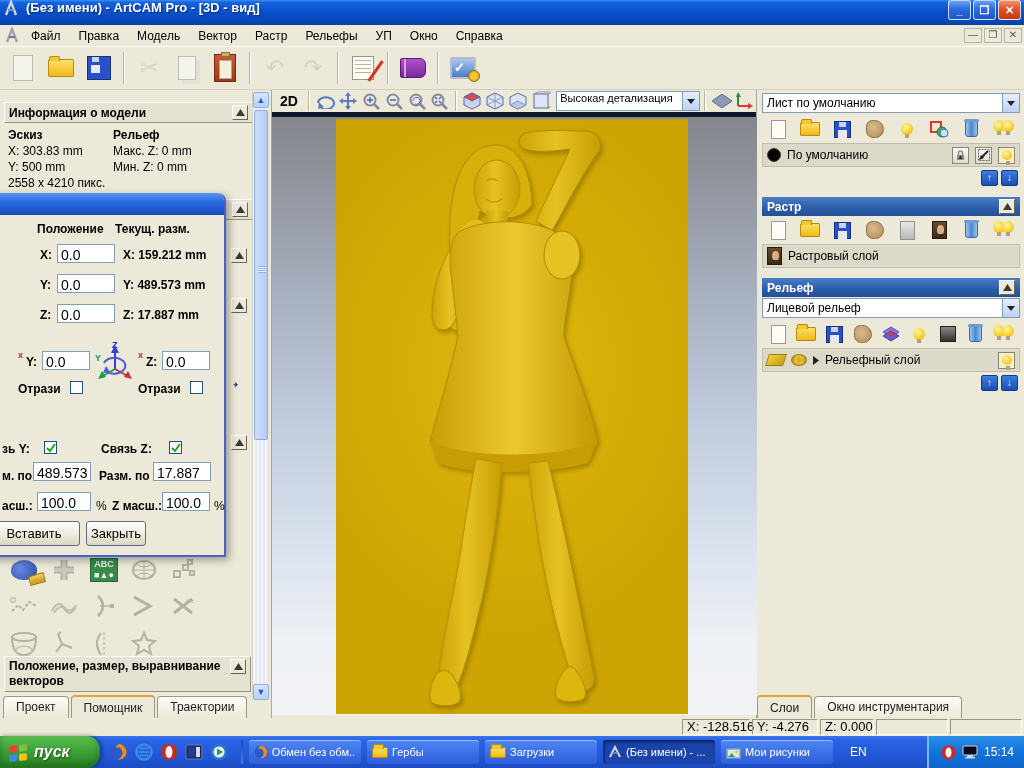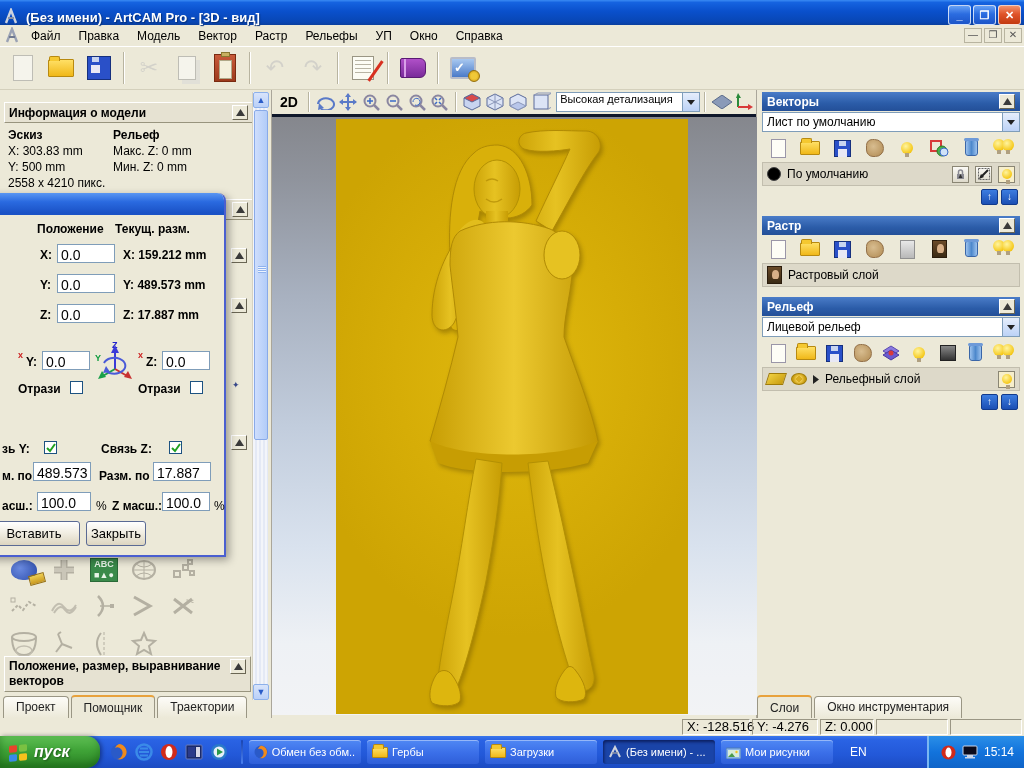--- a/index.html
+++ b/index.html
@@ -1,21 +1,21 @@
 <!DOCTYPE html>
 <html><head>
 <meta charset="utf-8">
 <style>
   * { margin:0; padding:0; box-sizing:border-box; }
   html,body { width:1024px; height:768px; overflow:hidden; }
   body { font-family:"Liberation Sans", sans-serif; font-size:12px; background:#ece9d8; position:relative; }
   .abs { position:absolute; }
 
   
-  .titlebar { height:25px; background:linear-gradient(180deg,#3a8bf4 0%,#1563e0 10%,#0a50cc 45%,#0846b4 88%,#0a3f9e 100%); display:flex; align-items:flex-end; padding:0 3px; color:#fff; }
+  .titlebar { height:25px; background:linear-gradient(180deg,#3a8bf4 0%,#1563e0 10%,#0a50cc 45%,#0846b4 88%,#0a3f9e 100%); display:flex; align-items:flex-start; padding:0 3px; color:#fff; }
   .titlebar .title { font-weight:bold; font-size:13px; margin-left:5px; flex:1; text-shadow:1px 1px 1px #05307a; white-space:nowrap; }
   .win-btns { display:flex; gap:2px; }
   .win-btn { width:23px; height:20px; border-radius:3px; border:1px solid rgba(255,255,255,.75); background:linear-gradient(180deg,#66a1f5,#2b6ce0 45%,#1c55c8); color:#fff; font-size:11px; line-height:18px; text-align:center; font-weight:bold; }
   .win-btn.close { background:linear-gradient(180deg,#f2926c,#e0542a 45%,#c23a10); }
   .logo-a { width:18px; height:17px; }
 
   
   .menubar { height:22px; background:#ece9d8; display:flex; align-items:center; border-bottom:1px solid #ffffff; }
   .menubar .menu-item { padding:2px 9px; font-size:12px; color:#000; }
   .menubar .spacer { flex:1; }
@@ -52,21 +52,21 @@
   .dlg-lbl { position:absolute; font-weight:bold; font-size:12px; white-space:nowrap; }
   .dlg-val { position:absolute; font-weight:bold; font-size:12px; white-space:nowrap; }
   .field { position:absolute; height:19px; background:#fff; border:1px solid #7f9db9; font-size:14px; padding:2px 3px; white-space:nowrap; overflow:hidden; }
   .chk { position:absolute; width:13px; height:13px; background:#fff; border:1px solid #1d5281; }
   .chk svg { display:block; margin:1px 0 0 1px; }
   .xp-btn { position:absolute; height:25px; background:linear-gradient(180deg,#ffffff,#f2efe4 45%,#dcd5c0); border:1px solid #5a6a94; border-radius:3px; font-size:13px; text-align:center; padding-top:4px; }
   .red-x { position:absolute; color:#cc2222; font-size:9px; font-weight:bold; }
 
   
   .canvas-pane { position:absolute; left:271px; top:0; width:486px; height:628px; border-left:1px solid #aaa69a; border-right:1px solid #aaa69a; }
-  .view-toolbar { height:27px; background:#ece9d8; display:flex; align-items:center; padding-left:6px; border-bottom:3px solid #0f172a; }
+  .view-toolbar { height:27px; background:#ece9d8; display:flex; align-items:center; padding-left:6px; border-bottom:5px solid #0f172a; }
   .vt-icon { width:22px; height:22px; margin:0 1px; display:flex; align-items:center; justify-content:center; }
   .vt-sep { width:2px; height:20px; margin:0 4px; border-left:1px solid #b8b4a0; border-right:1px solid #fff; }
   .mode2d { font-weight:bold; font-size:14px; margin:0 6px 0 2px; }
   .detail-select { height:20px; width:152px; background:#fff; border:1px solid #7f9db9; display:flex; align-items:flex-start; font-size:11px; margin-left:4px; }
   .detail-select .txt { flex:1; padding-left:3px; white-space:nowrap; overflow:hidden; }
   .dd-btn { width:17px; height:100%; background:linear-gradient(180deg,#e6eefc,#bcd2f6); border-left:1px solid #7f9db9; display:flex; align-items:center; justify-content:center; }
   .canvas3d { position:absolute; top:27px; left:0; width:486px; height:598px; background:linear-gradient(180deg,#85878d 0%,#8f939c 10%,#a8b1c0 30%,#c2cddd 52%,#d9e2ee 72%,#eef1f5 88%,#f2f3f5 100%); overflow:hidden; }
   .gold-plate { position:absolute; left:64px; top:2px; width:352px; height:595px; background:radial-gradient(ellipse 60% 45% at 50% 42%, #e0b90e 0%, #d6ad07 55%, #cda403 100%); }
 
   
@@ -592,28 +592,20 @@
           <path d="M240 552 c8 10 12 22 8 28 c-8 4 -24 4 -28 -2 c-2 -8 2 -18 8 -26 c4 -6 8 -6 12 0 Z" fill="#ddb60e" stroke="#b08a04"></path>
 
           <path d="M150 62 q6 -4 12 0 M150 80 q8 6 16 0" stroke="#b08a04" fill="none" stroke-width="1.5" opacity=".7"></path>
         </svg>
       </div>
     </div>
   </div>
 
   <div class="right-panel">
 
-    <div class="rp-hdr">
-      <span class="hdr-txt">Векторы</span>
-      <span class="roll-btn">
-          <svg width="9" height="7">
-            <polygon points="4.5,0 9,7 0,7" fill="#3a3a3a"></polygon>
-          </svg>
-        </span>
-    </div>
     <div class="combo">
       <span class="txt">Лист по умолчанию</span>
       <span class="dd-btn">
           <svg width="8" height="5">
             <polygon points="0,0 8,0 4,5" fill="#222"></polygon>
           </svg>
         </span>
     </div>
     <div class="icon-row">
       <div class="mini">

